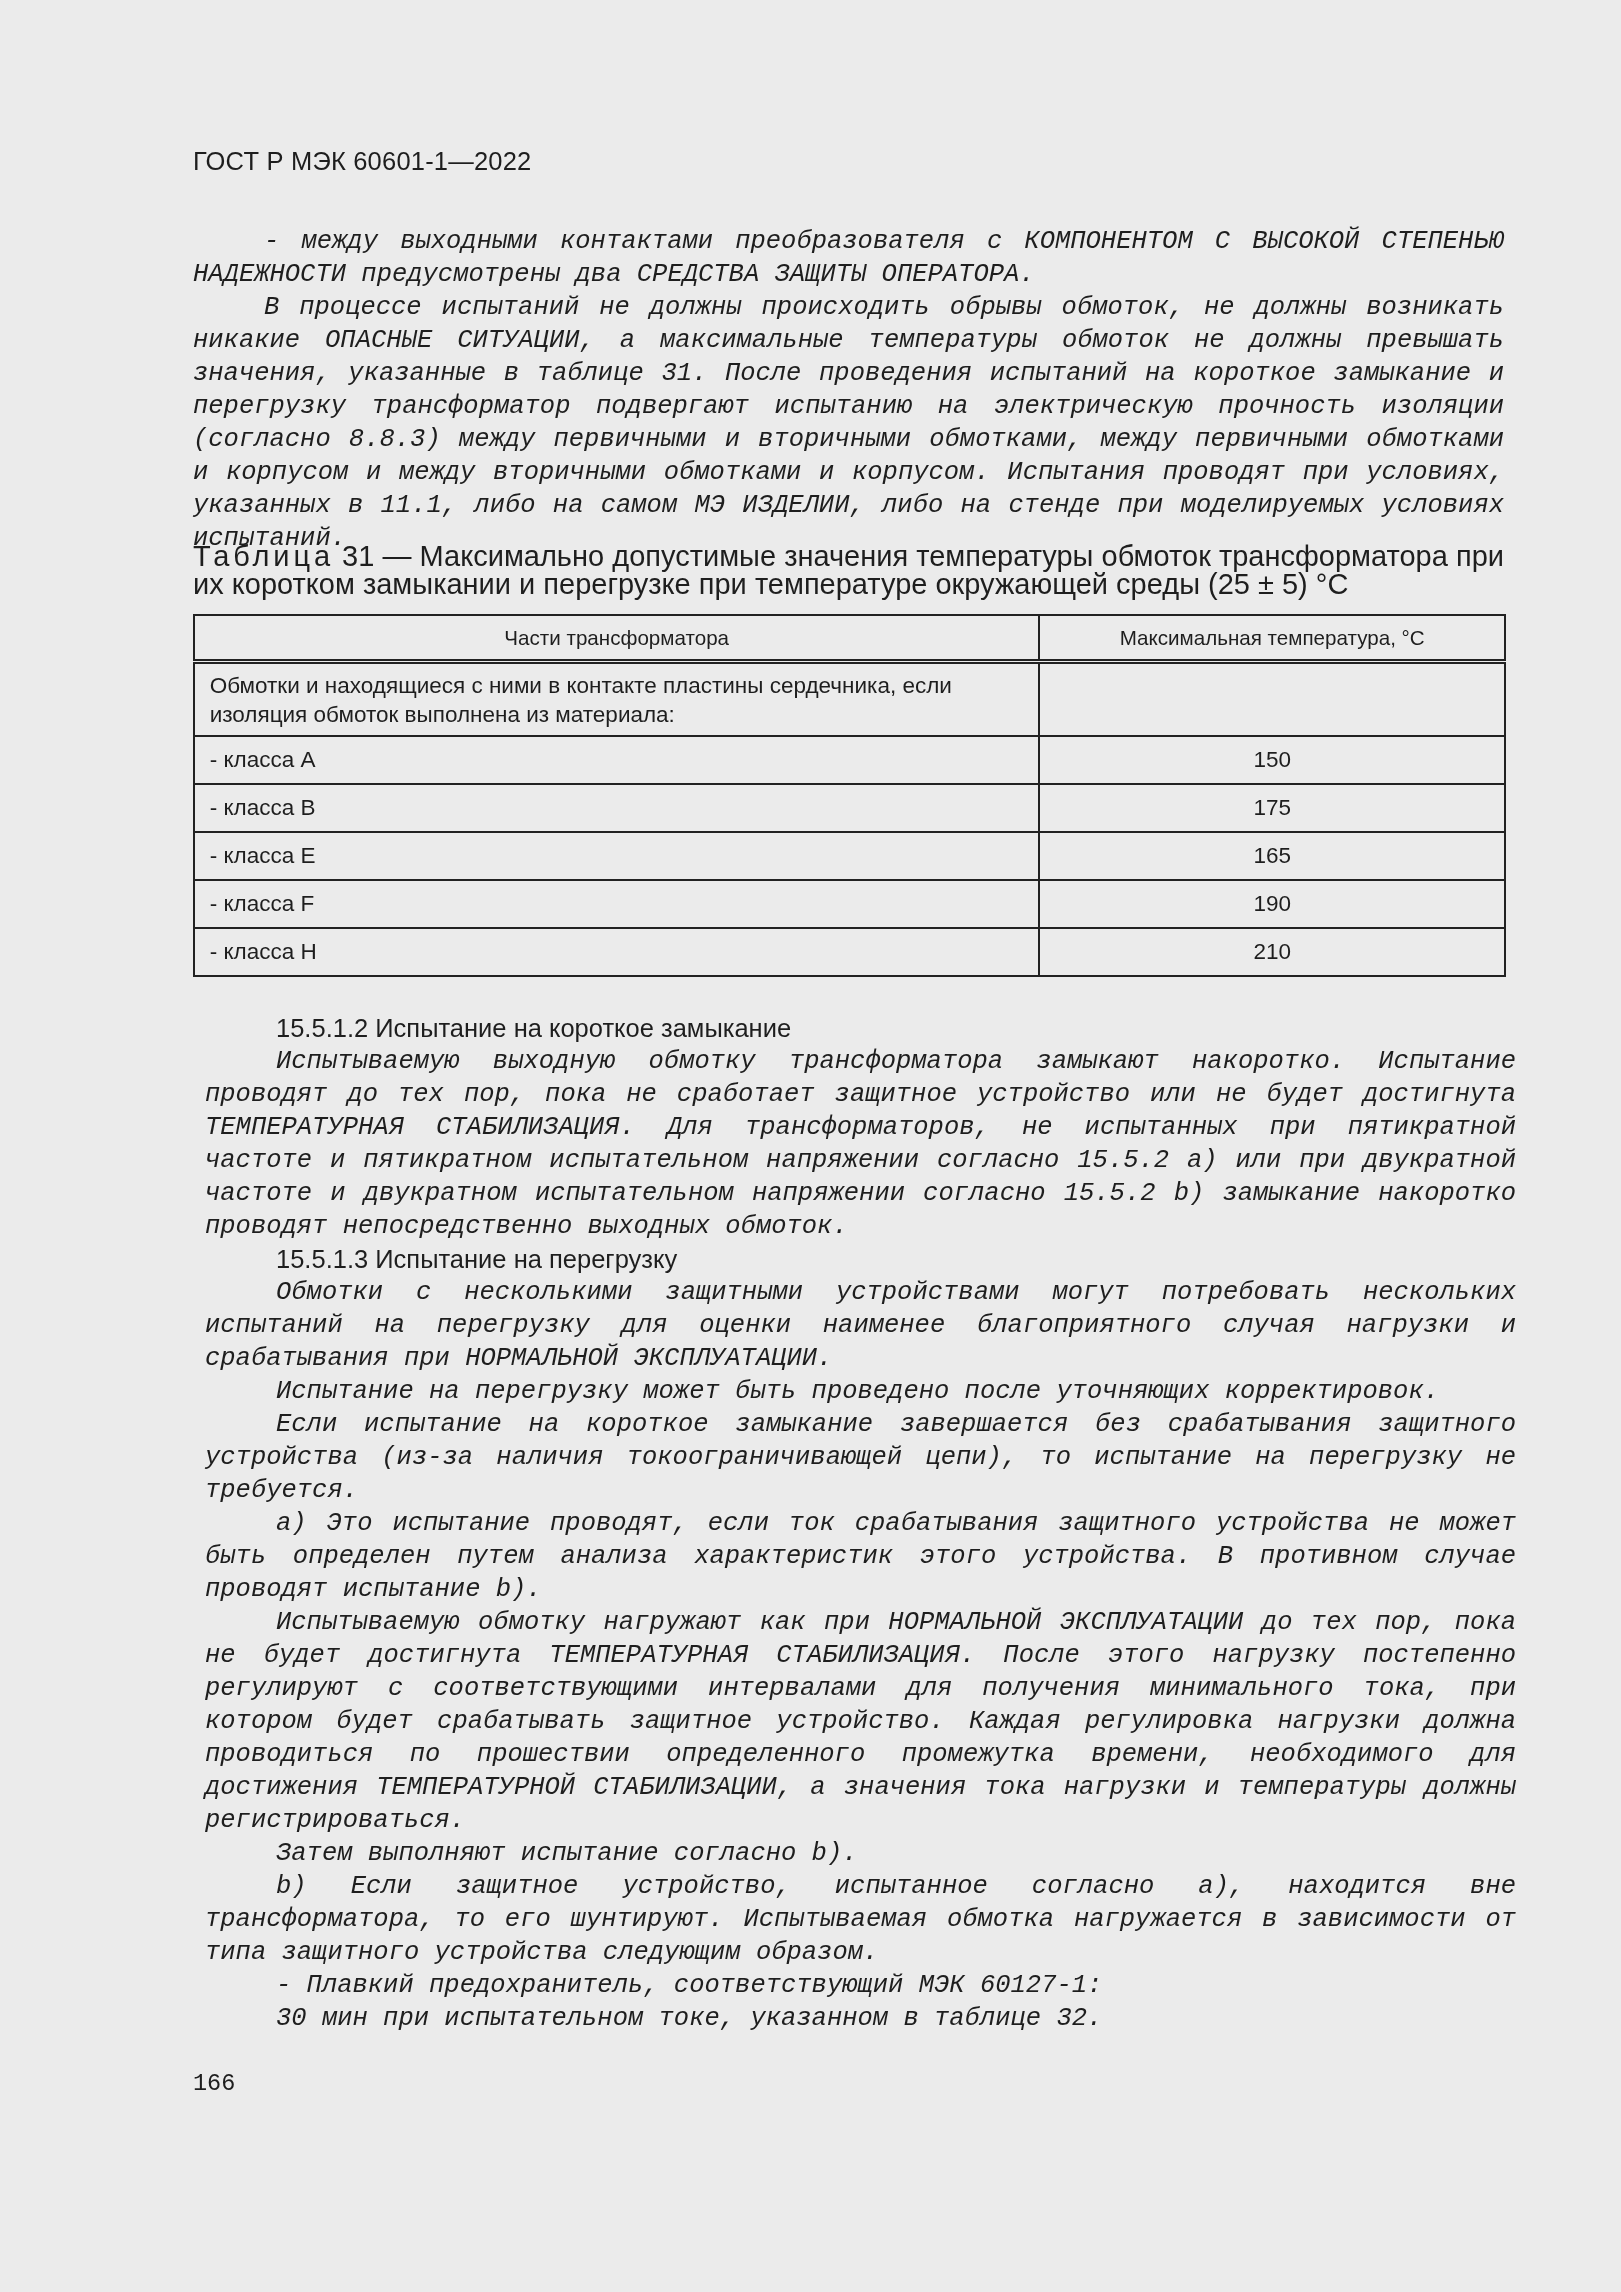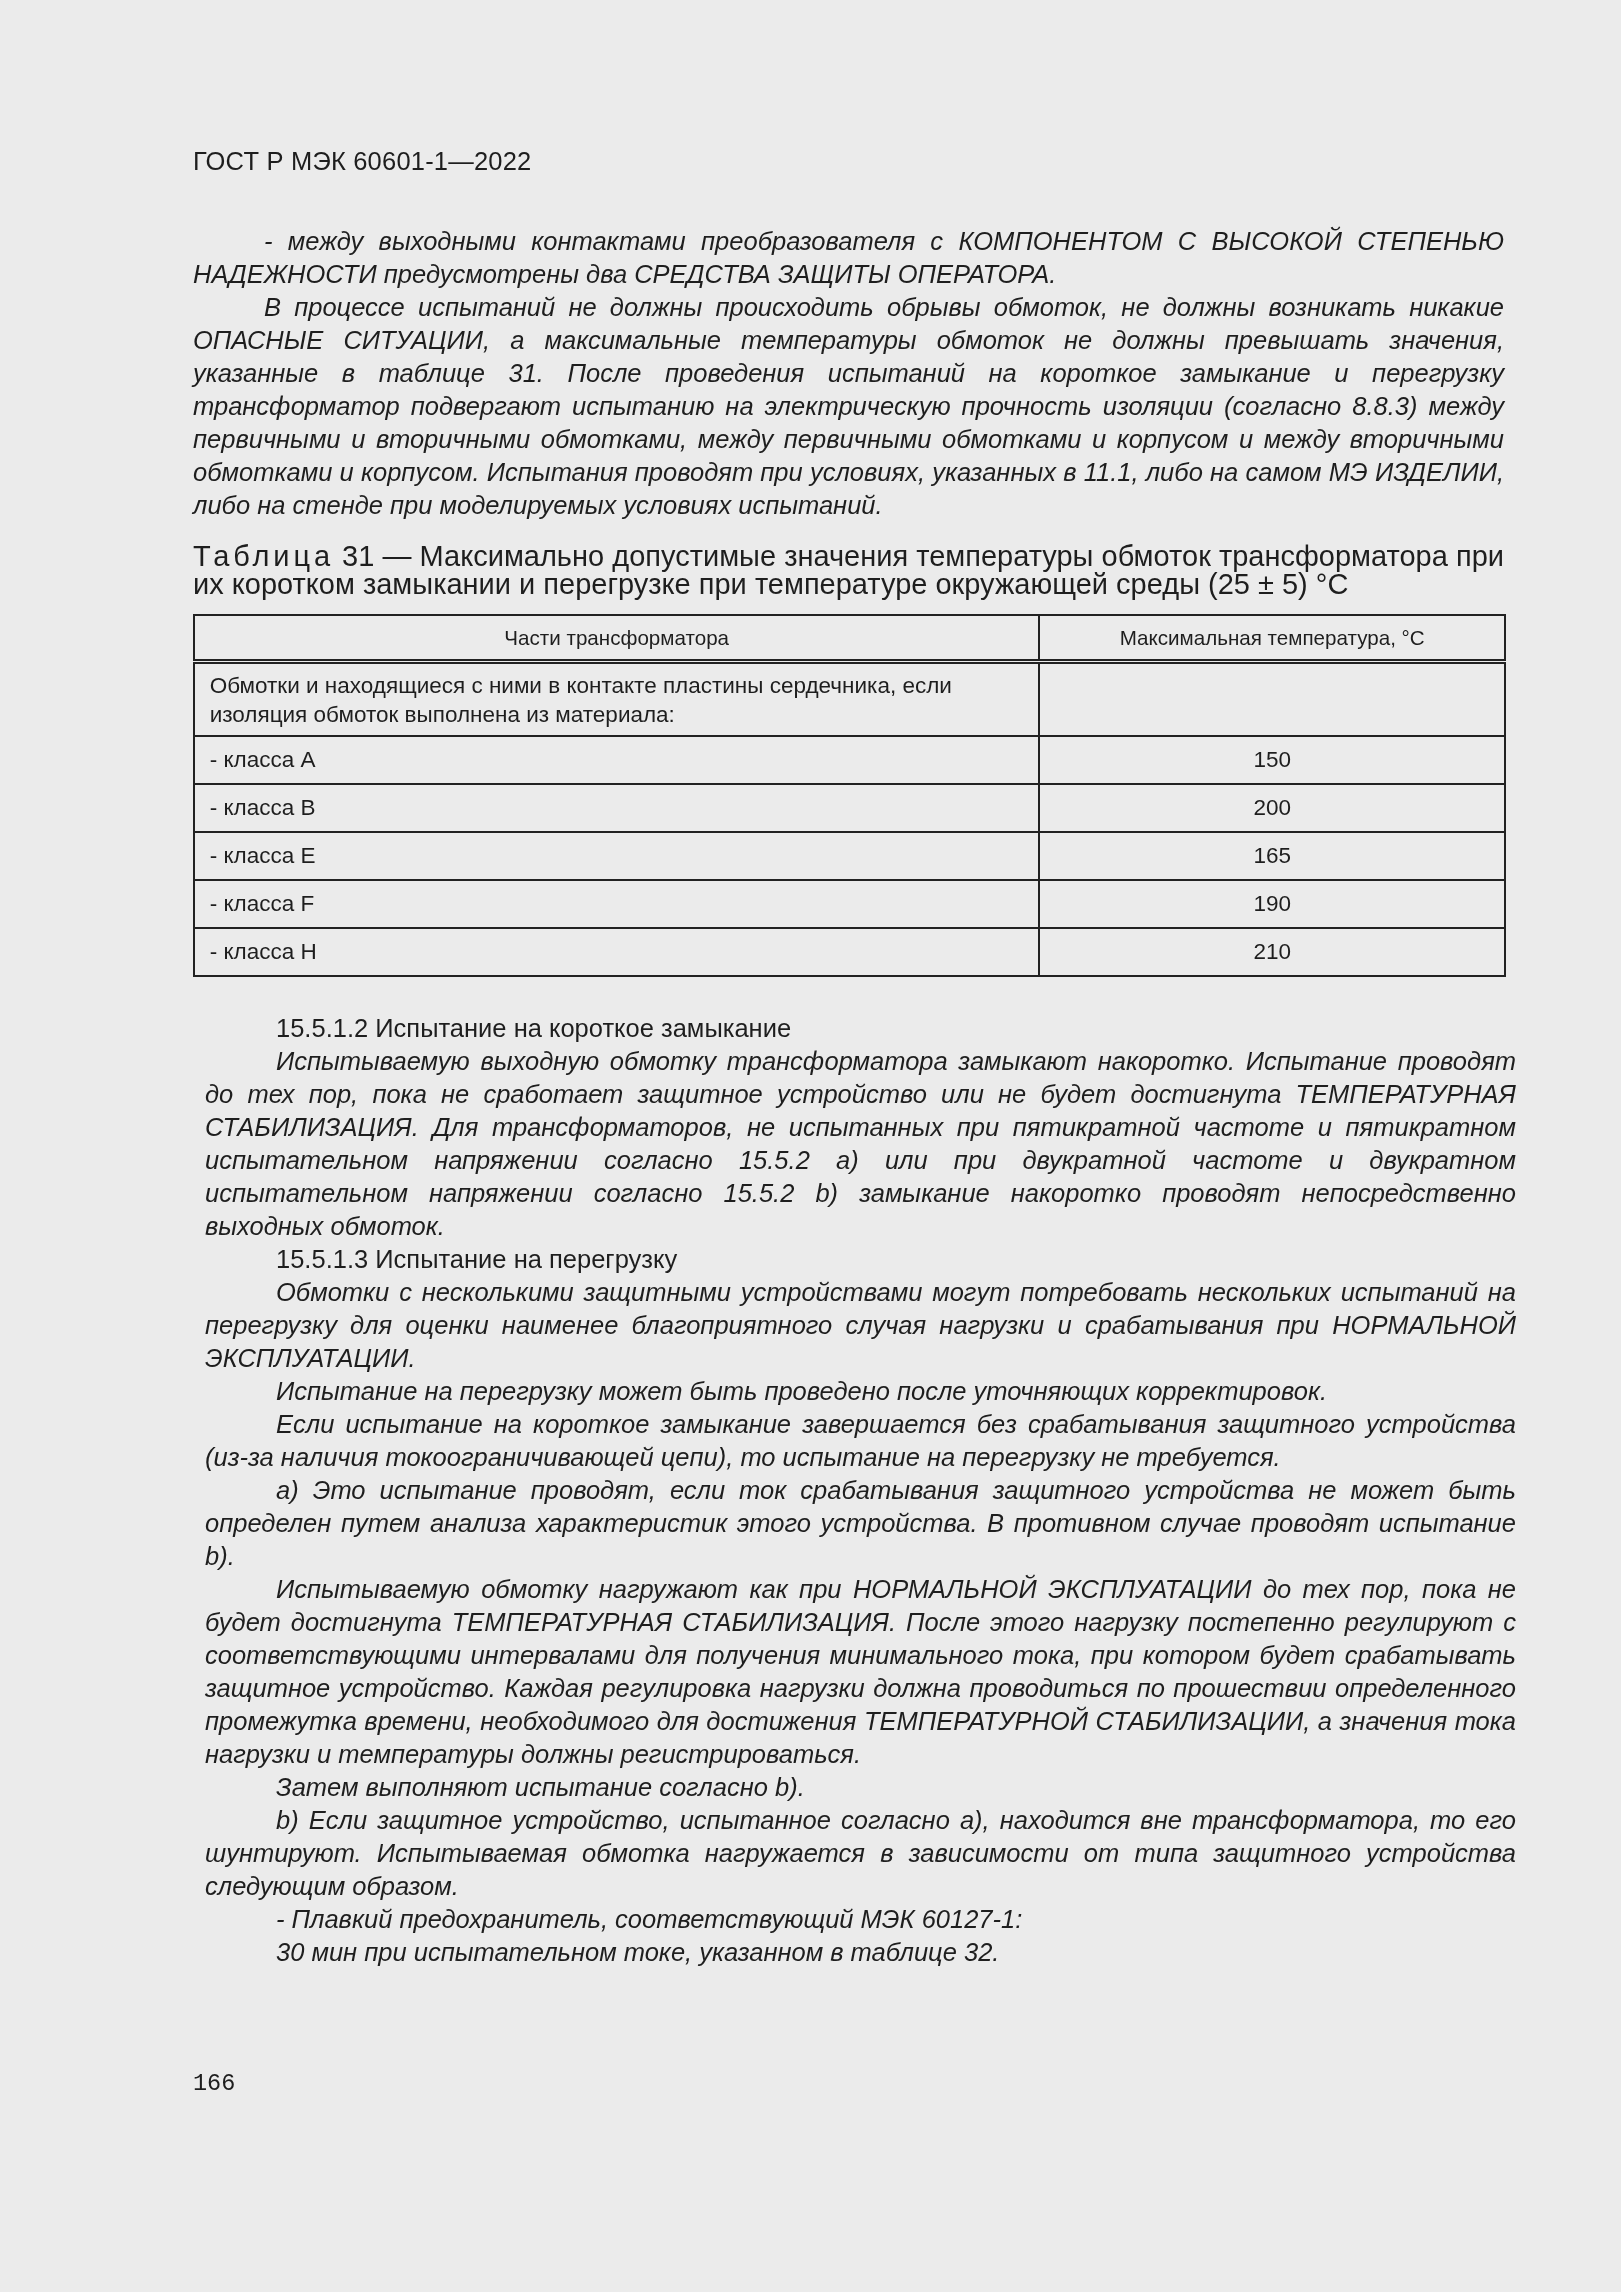--- a/index.html
+++ b/index.html
@@ -14,21 +14,21 @@
   .page-header {
     position: absolute; left: 193px; top: 147px;
     font-size: 25.5px; font-weight: normal; letter-spacing: 0.2px;
   }
   .body-text {
     position: absolute; left: 193px; width: 1311px;
     font-size: 25.5px; line-height: 33px;
     text-align: justify;
   }
   .p { margin: 0; text-indent: 71px; }
-  .it { font-style: italic; }
+  .it { font-style: italic; font-family: Liberation Mono, monospace; }
   .caption {
     position: absolute; left: 193px; top: 542px; width: 1311px;
     font-size: 29px; line-height: 28px; text-align: justify;
   }
   .caption .sp { letter-spacing: 3.9px; }
   table.t31 {
     position: absolute; left: 193px; top: 614px;
     width: 1313px; border-collapse: collapse;
     font-size: 22.5px;
   }
@@ -77,21 +77,21 @@
     <tr class="lead">
       <td>Обмотки и находящиеся с ними в контакте пластины сердечника, если изоляция обмоток выполнена из материала:</td>
       <td></td>
     </tr>
     <tr class="row">
       <td>- класса А</td>
       <td class="val">150</td>
     </tr>
     <tr class="row">
       <td>- класса В</td>
-      <td class="val">200</td>
+      <td class="val">175</td>
     </tr>
     <tr class="row">
       <td>- класса Е</td>
       <td class="val">165</td>
     </tr>
     <tr class="row">
       <td>- класса F</td>
       <td class="val">190</td>
     </tr>
     <tr class="row">

